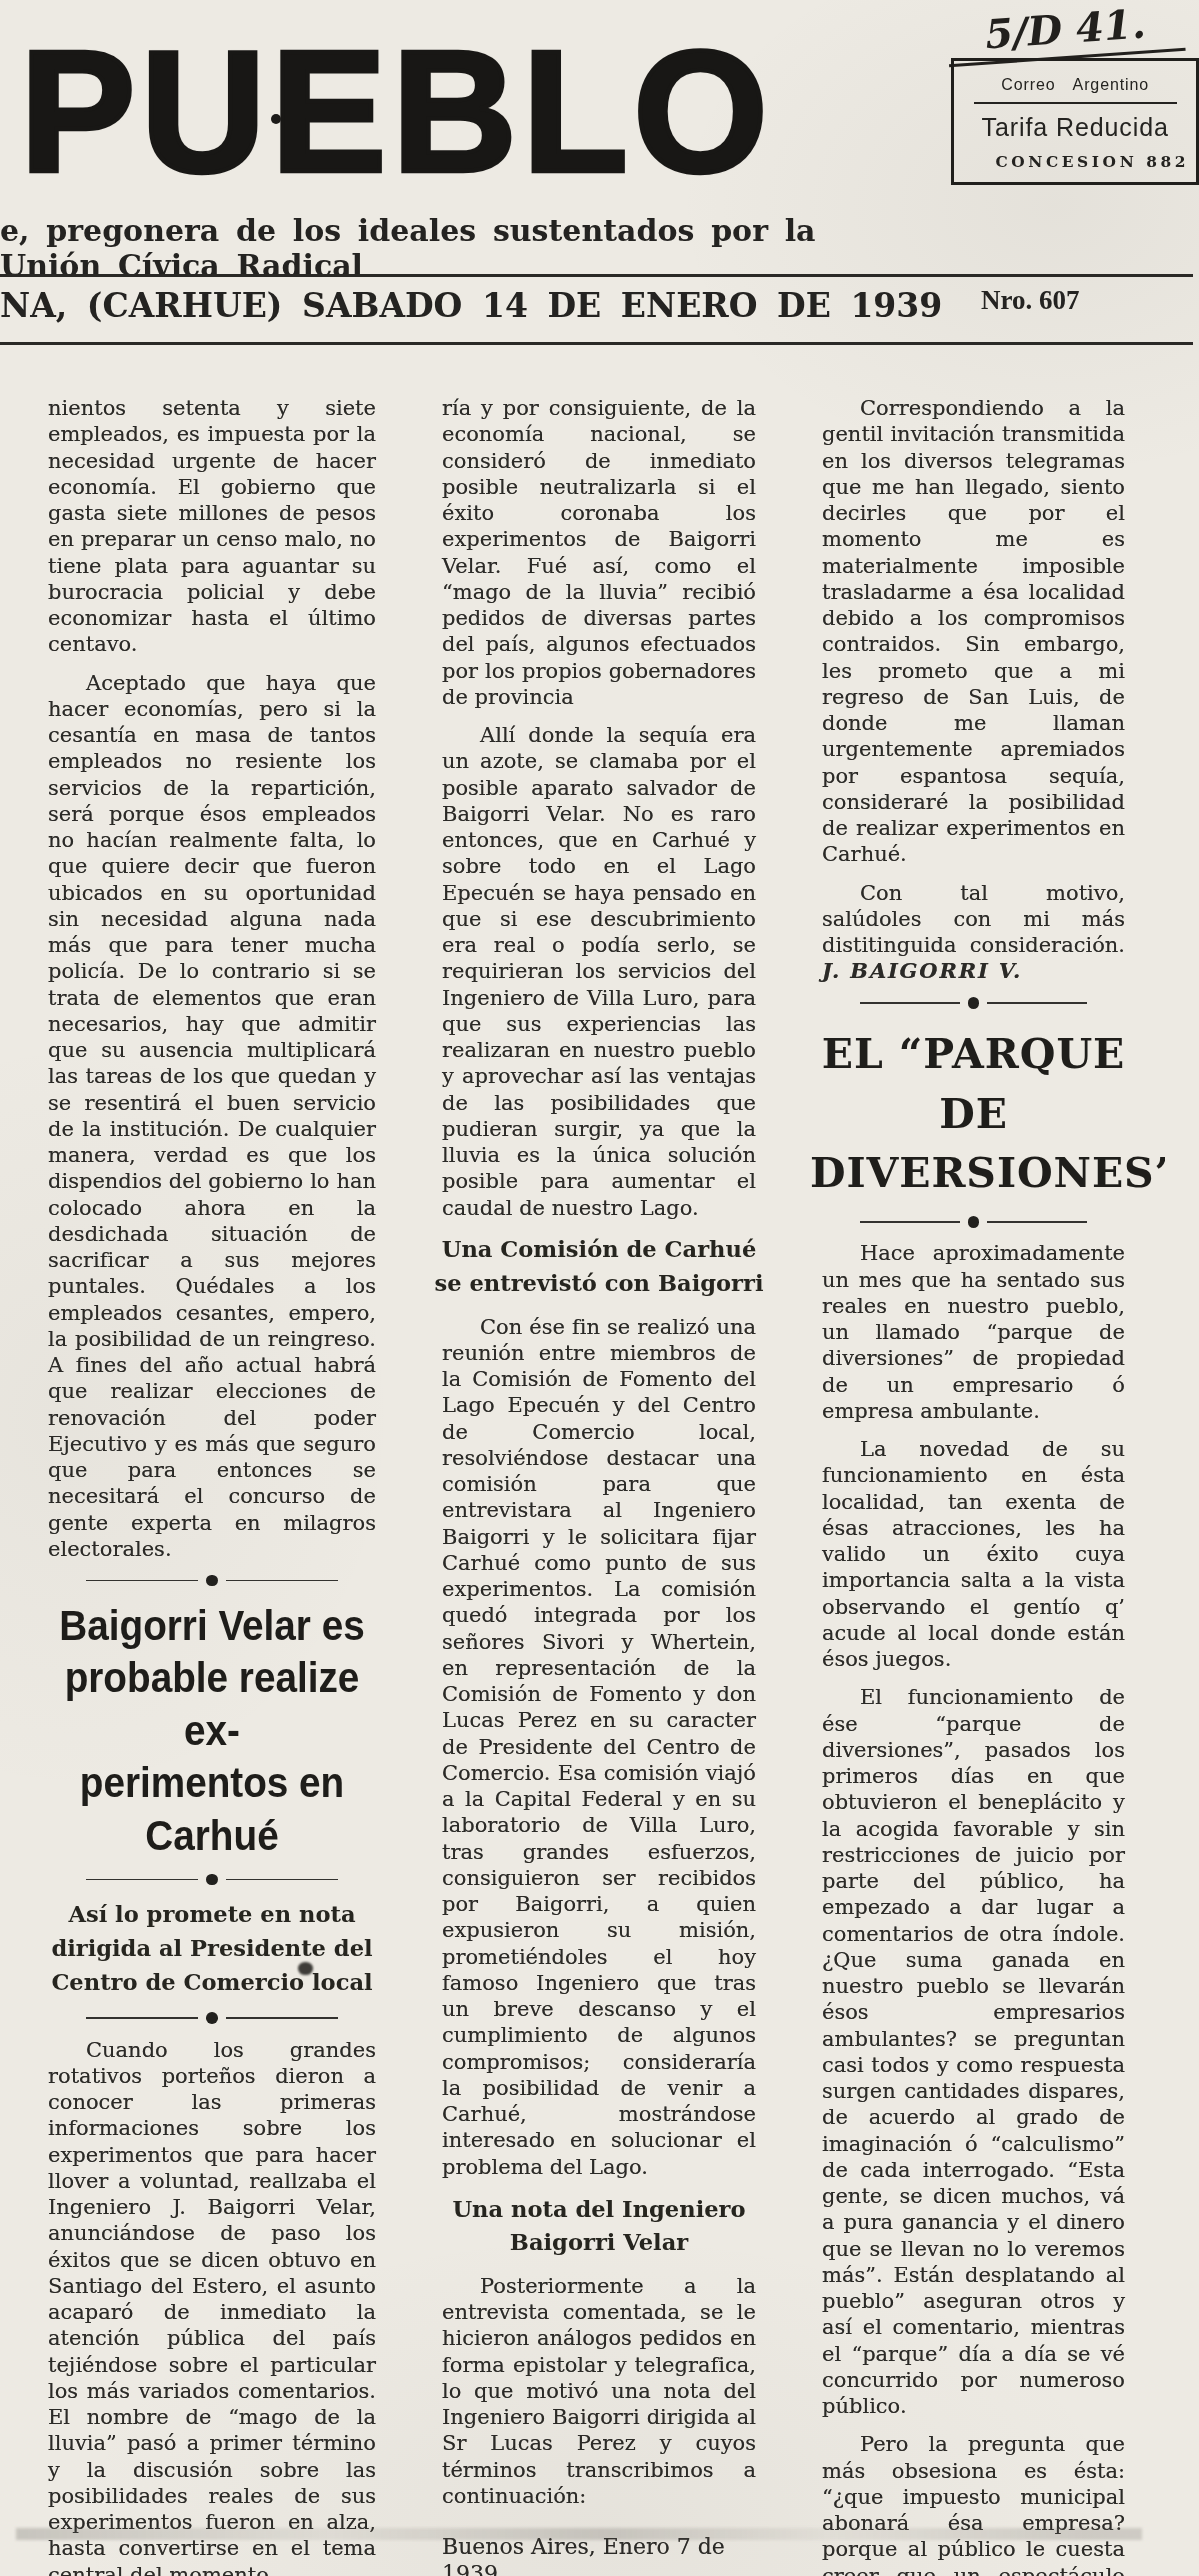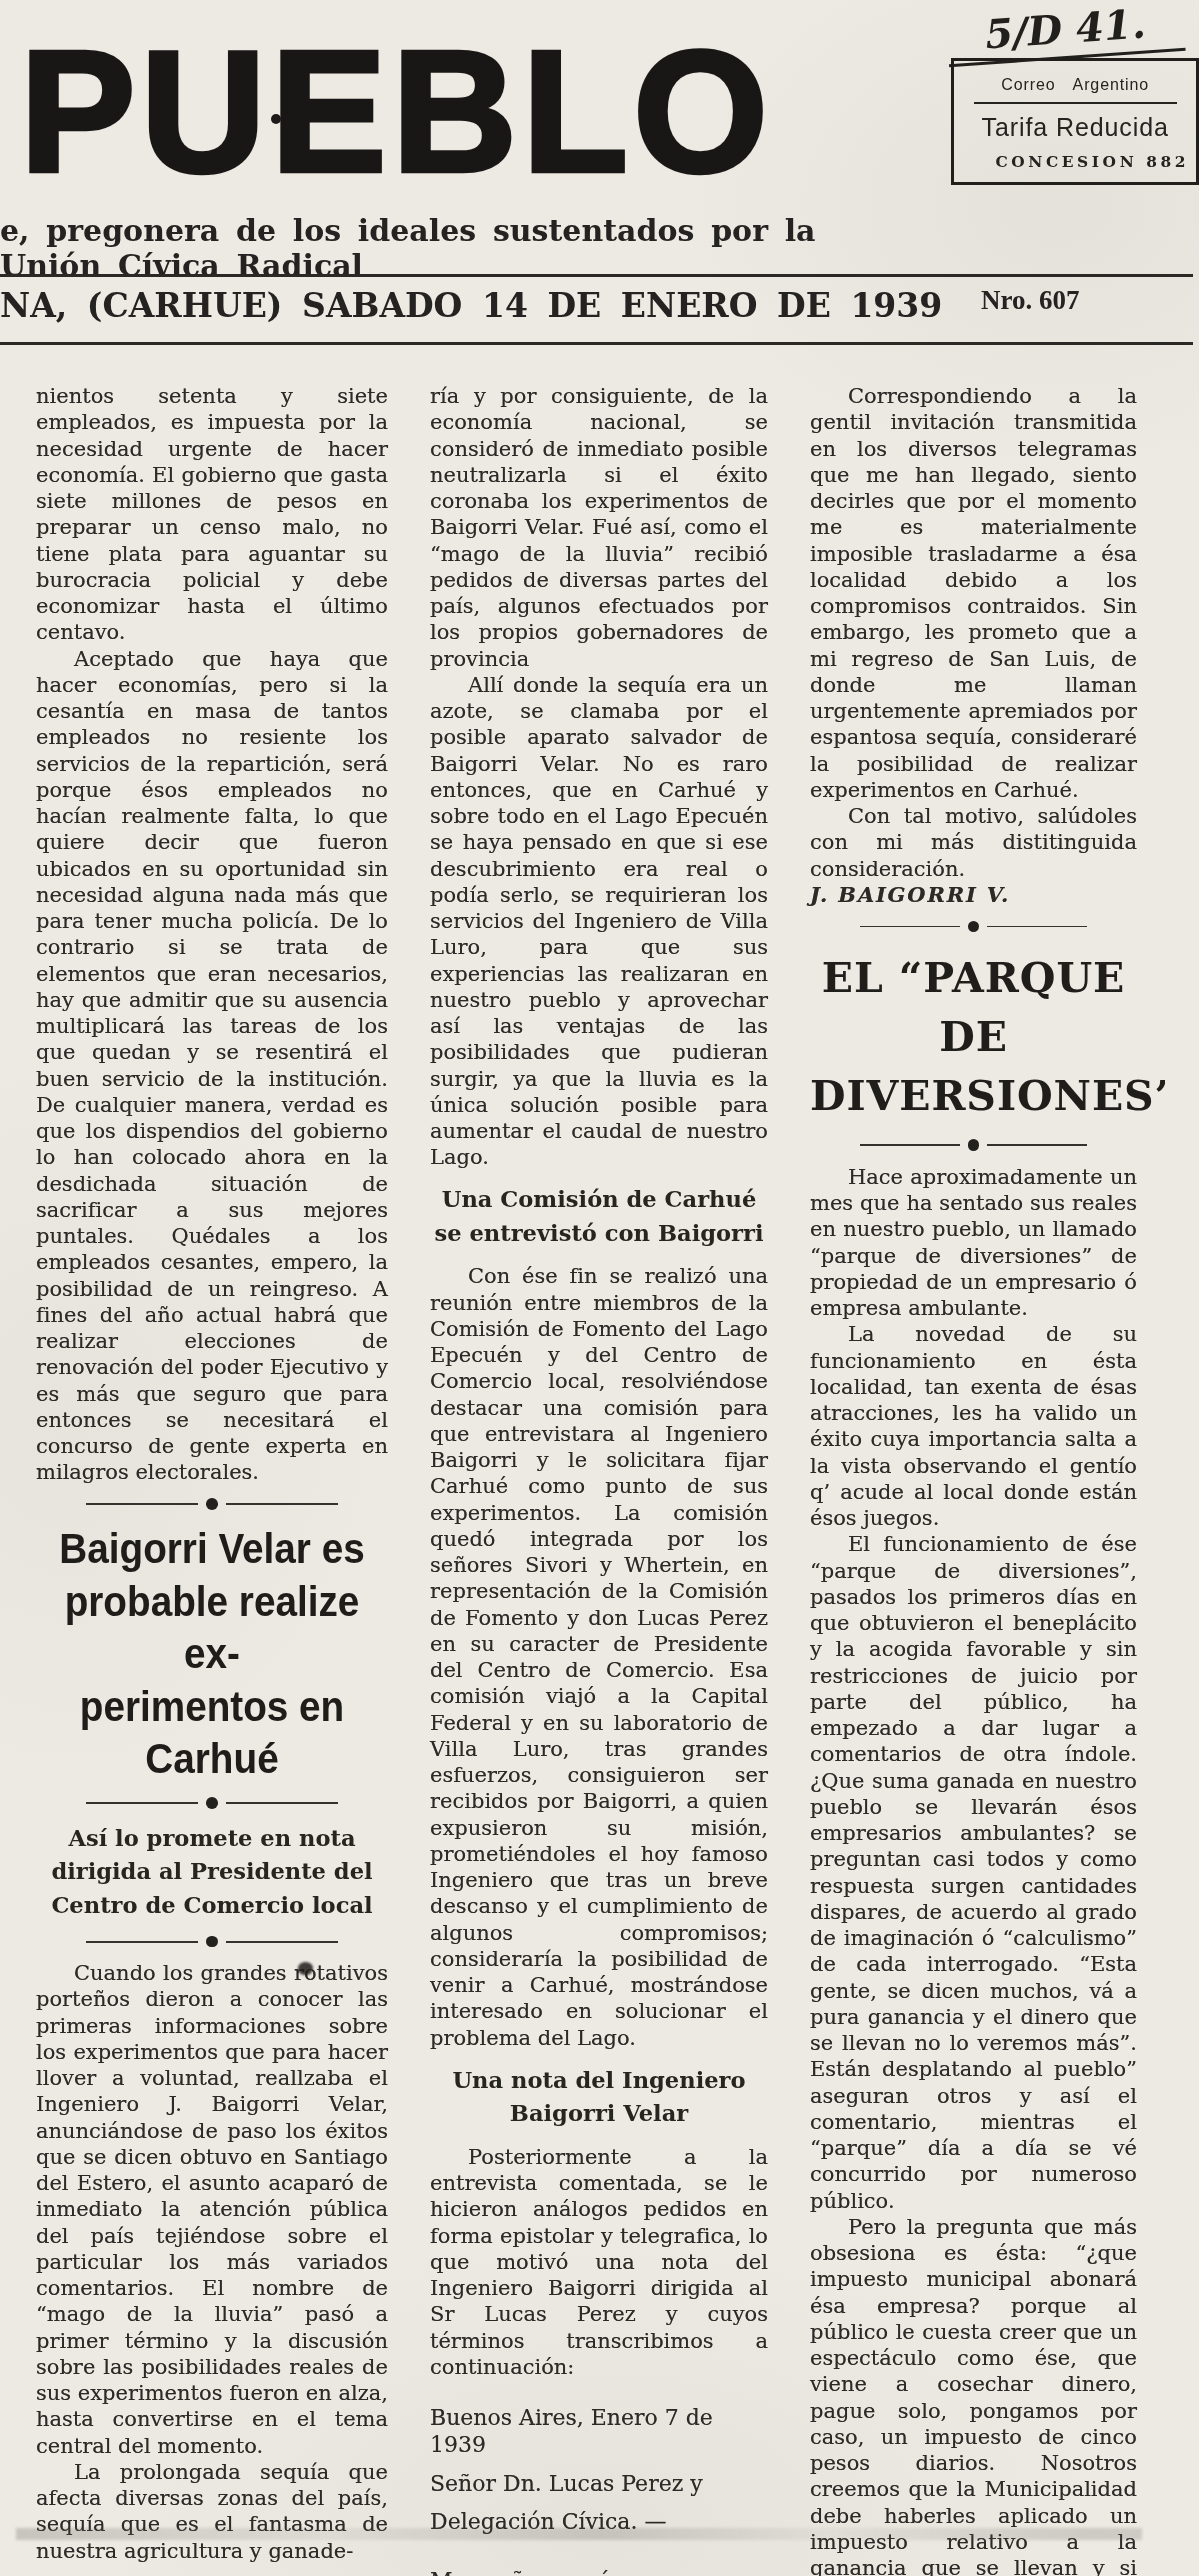--- a/index.html
+++ b/index.html
@@ -52,21 +52,21 @@
   .dl-right{position:absolute;top:285px;left:981px;font-weight:bold;font-size:27px;color:#242321;font-family:Liberation Serif, serif;}
   
   .columns{
     position:absolute;top:383px;left:36px;width:1129px;height:2193px;
     display:flex;gap:42px;overflow:hidden;
   }
   .colA{width:352px;flex:none;}
   .colB{width:338px;flex:none;}
   .colC{width:327px;flex:none;}
   .columns p{
-    margin:0;font-size:21px;line-height:1.25;text-align:justify;
+    margin:12px;font-size:21px;line-height:1.25;text-align:justify;
     color:#2b2a27;text-shadow:0 0 0.5px rgba(43,42,39,.55);
   }
   .indent{text-indent:38px;}
   .divider{display:flex;align-items:center;margin:12.6px 50px;}
   .divider .dline{flex:1;height:1.8px;background:#33322f;}
   .divider .ddot{width:11.7px;height:11.7px;border-radius:50%;background:#22211e;margin:0 8.1px;flex:none;}
   .headline1{
     margin:11px 0 9px;font-family:"Liberation Sans",sans-serif;
     font-weight:700;font-size:43px;line-height:1.22;text-align:center;
     color:#1e1d1a;transform:scaleX(.9);

